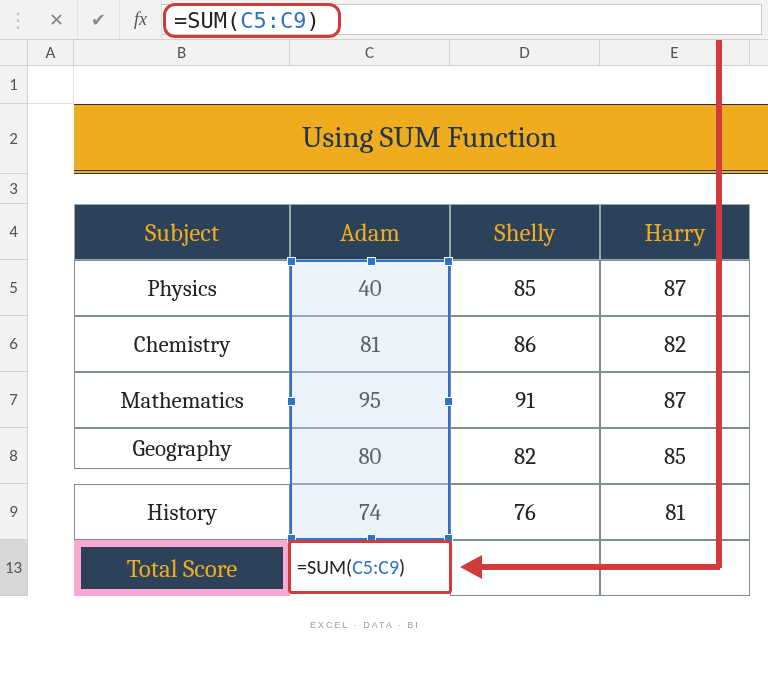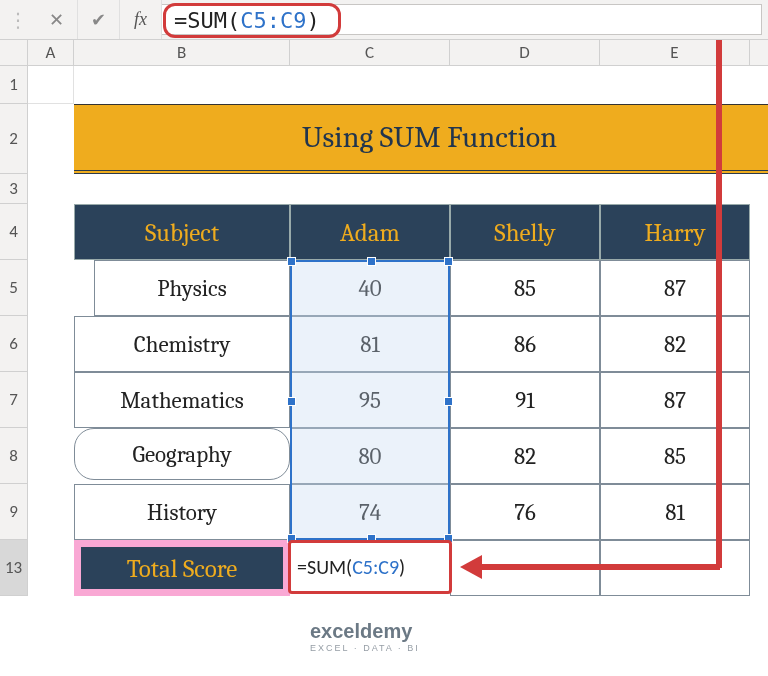--- a/index.html
+++ b/index.html
@@ -222,36 +222,36 @@
 
     <div class="cell cA" style="left:0; top:0; height:38px;"></div>
 
     <div class="title-banner" style="left:46px; top:38px; width:711px; height:70px;">Using SUM Function</div>
 
     <div class="hdr-row subject-head" style="position:absolute; left:46px; top:138px; width:216px; height:56px;">Subject</div>
     <div class="hdr-row" style="position:absolute; left:262px; top:138px; width:160px; height:56px;">Adam</div>
     <div class="hdr-row" style="position:absolute; left:422px; top:138px; width:150px; height:56px;">Shelly</div>
     <div class="hdr-row" style="position:absolute; left:572px; top:138px; width:150px; height:56px;">Harry</div>
 
-    <div class="data-cell" style="position:absolute; left:46px; top:194px; width:196px; height:56px;margin-left:20px;">Physics</div>
+    <div class="data-cell" style="position:absolute; left:46px; top:194px; width:216px; height:56px;">Physics</div>
     <div class="data-cell" style="position:absolute; left:262px; top:194px; width:160px; height:56px;">40</div>
     <div class="data-cell" style="position:absolute; left:422px; top:194px; width:150px; height:56px;">85</div>
     <div class="data-cell" style="position:absolute; left:572px; top:194px; width:150px; height:56px;">87</div>
 
     <div class="data-cell" style="position:absolute; left:46px; top:250px; width:216px; height:56px;">Chemistry</div>
     <div class="data-cell" style="position:absolute; left:262px; top:250px; width:160px; height:56px;">81</div>
     <div class="data-cell" style="position:absolute; left:422px; top:250px; width:150px; height:56px;">86</div>
     <div class="data-cell" style="position:absolute; left:572px; top:250px; width:150px; height:56px;">82</div>
 
     <div class="data-cell" style="position:absolute; left:46px; top:306px; width:216px; height:56px;">Mathematics</div>
     <div class="data-cell" style="position:absolute; left:262px; top:306px; width:160px; height:56px;">95</div>
     <div class="data-cell" style="position:absolute; left:422px; top:306px; width:150px; height:56px;">91</div>
     <div class="data-cell" style="position:absolute; left:572px; top:306px; width:150px; height:56px;">87</div>
 
-    <div class="data-cell" style="position:absolute; left:46px; top:362px; width:216px; height:52px;border-radius:20px;">Geography</div>
+    <div class="data-cell" style="position:absolute; left:46px; top:362px; width:216px; height:41px;">Geography</div>
     <div class="data-cell" style="position:absolute; left:262px; top:362px; width:160px; height:56px;">80</div>
     <div class="data-cell" style="position:absolute; left:422px; top:362px; width:150px; height:56px;">82</div>
     <div class="data-cell" style="position:absolute; left:572px; top:362px; width:150px; height:56px;">85</div>
 
     <div class="data-cell" style="position:absolute; left:46px; top:418px; width:216px; height:56px;">History</div>
     <div class="data-cell" style="position:absolute; left:262px; top:418px; width:160px; height:56px;">74</div>
     <div class="data-cell" style="position:absolute; left:422px; top:418px; width:150px; height:56px;">76</div>
     <div class="data-cell" style="position:absolute; left:572px; top:418px; width:150px; height:56px;">81</div>
 
     <div class="total-label-cell" style="position:absolute; left:46px; top:474px; width:216px; height:56px;">Total Score</div>
@@ -275,16 +275,15 @@
         <span>)</span>
     </div>
 
   </div>
 
   <div class="callout-v" style="left:716px; top:0px; height:528px;"></div>
   <div class="callout-h" style="left:480px; top:524px; width:240px;"></div>
   <div class="arrow-left" style="left:460px; top:515px;"></div>
 
   <div class="watermark" style="left:310px; top:580px;">
-    <span class="wm1">exceldemy</span>
     <span class="wm2">EXCEL · DATA · BI</span>
   </div>
 </div>
 
 </body></html>

